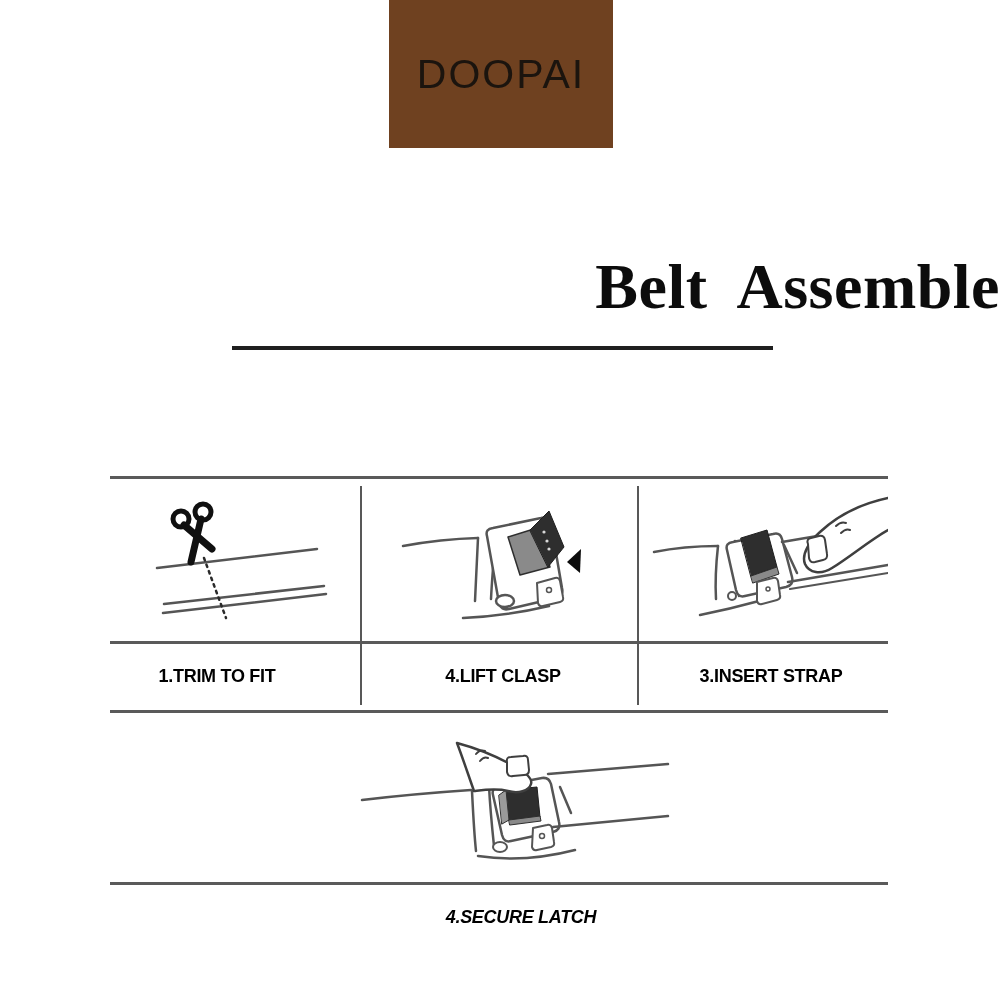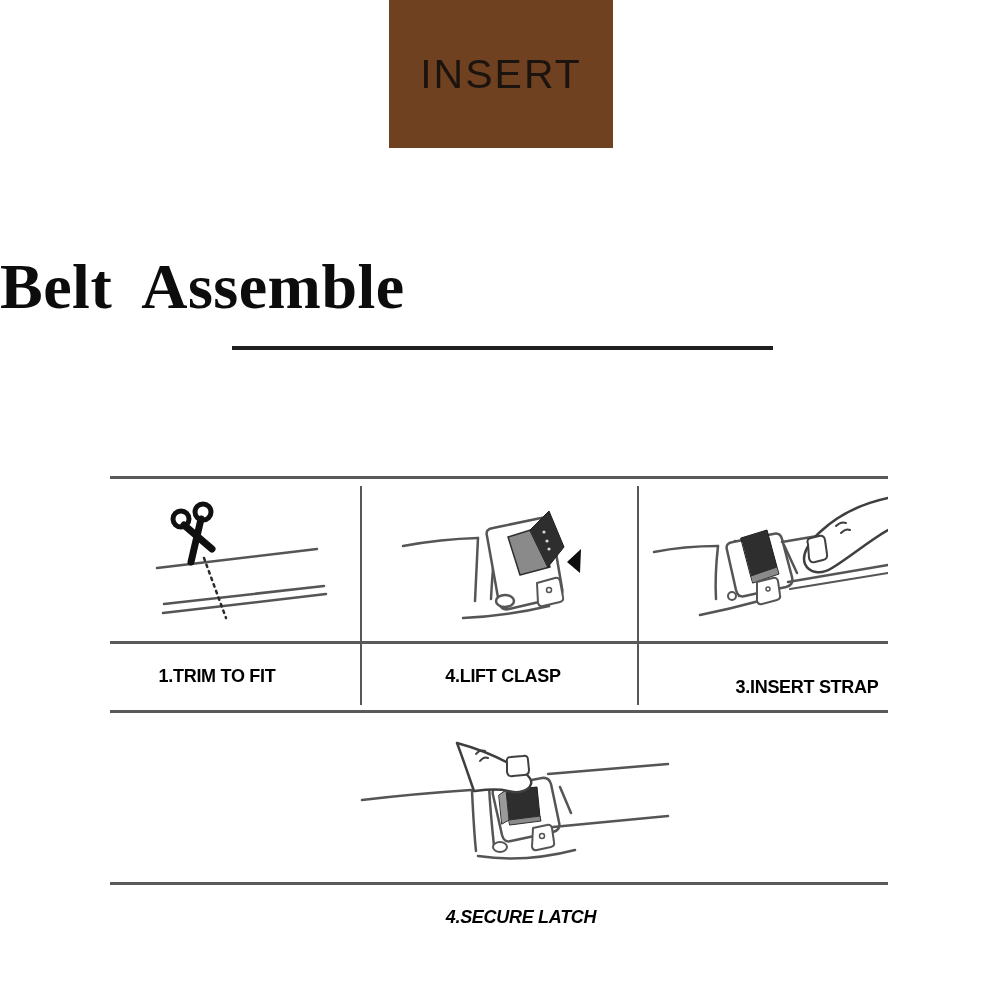--- a/index.html
+++ b/index.html
@@ -2,42 +2,42 @@
 <html><head>
 <meta charset="utf-8">
 <style>
   html,body{margin:0;padding:0;}
   body{width:1000px;height:1000px;position:relative;background:#ffffff;
        font-family:"Liberation Sans",sans-serif;overflow:hidden;}
   .abs{position:absolute;}
   .brand-box{left:389px;top:0;width:224px;height:148px;background:#6f4120;
              display:flex;align-items:center;justify-content:center;}
   .brand-text{font-size:41px;letter-spacing:2px;color:#1b140e;font-weight:400;}
-  .title{left:0;top:250px;width:1000px;text-align:left;margin:0;
+  .title{left:0;top:250px;width:1000px;text-align:right;margin:0;
          font-family:"Liberation Serif",serif;font-weight:700;font-size:64px;
          color:#0c0c0c;word-spacing:16px;letter-spacing:0.5px;}
   .title-underline{left:232px;top:346px;width:541px;height:4px;background:#1f1f1f;}
   .hline{left:110px;width:778px;height:3px;background:#5a5a5a;}
   .hline-1{top:476px;} .hline-2{top:641px;} .hline-3{top:710px;} .hline-4{top:882px;}
   .vline{width:2px;background:#585858;top:486px;height:219px;}
   .vline-1{left:360px;} .vline-2{left:637px;}
   .step-label{top:662px;height:28px;line-height:28px;text-align:center;
               font-weight:700;font-size:18px;color:#000;letter-spacing:-0.3px;white-space:nowrap;}
   .label-1{left:92px;width:250px;} .label-2{left:365px;width:276px;}
-  .label-3{left:682px;width:250px;margin-top:11px;} .label-4{left:371px;width:300px;top:903px;font-style:italic;}
+  .label-3{left:646px;width:250px;} .label-4{left:371px;width:300px;top:903px;font-style:italic;}
   .illus{position:absolute;stroke:#555;stroke-width:2.5;fill:none;
          stroke-linecap:round;stroke-linejoin:round;}
 </style>
 </head>
 <body>
 
 <div>
 
   <div class="abs brand-box">
-    <span class="brand-text">INSERT</span>
+    <span class="brand-text">DOOPAI</span>
   </div>
 
   <h1 class="abs title">Belt Assemble</h1>
   <div class="abs title-underline"></div>
 
   <div class="abs hline hline-1"></div>
   <div class="abs hline hline-2"></div>
   <div class="abs hline hline-3"></div>
   <div class="abs hline hline-4"></div>
   <div class="abs vline vline-1"></div>

